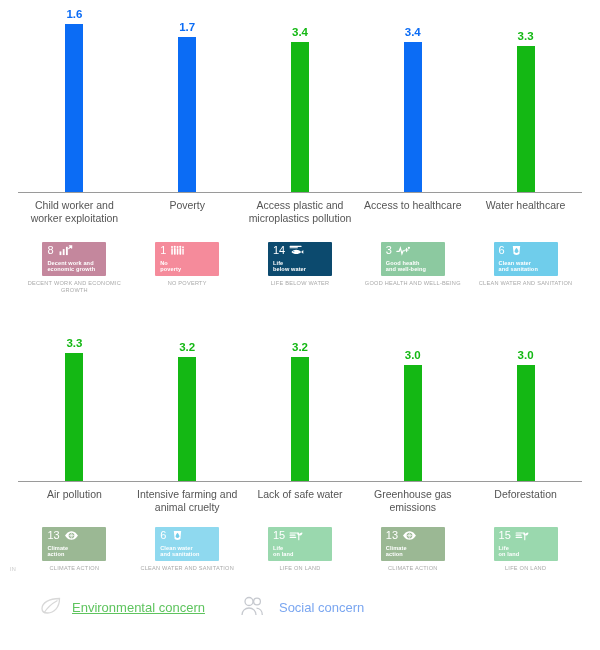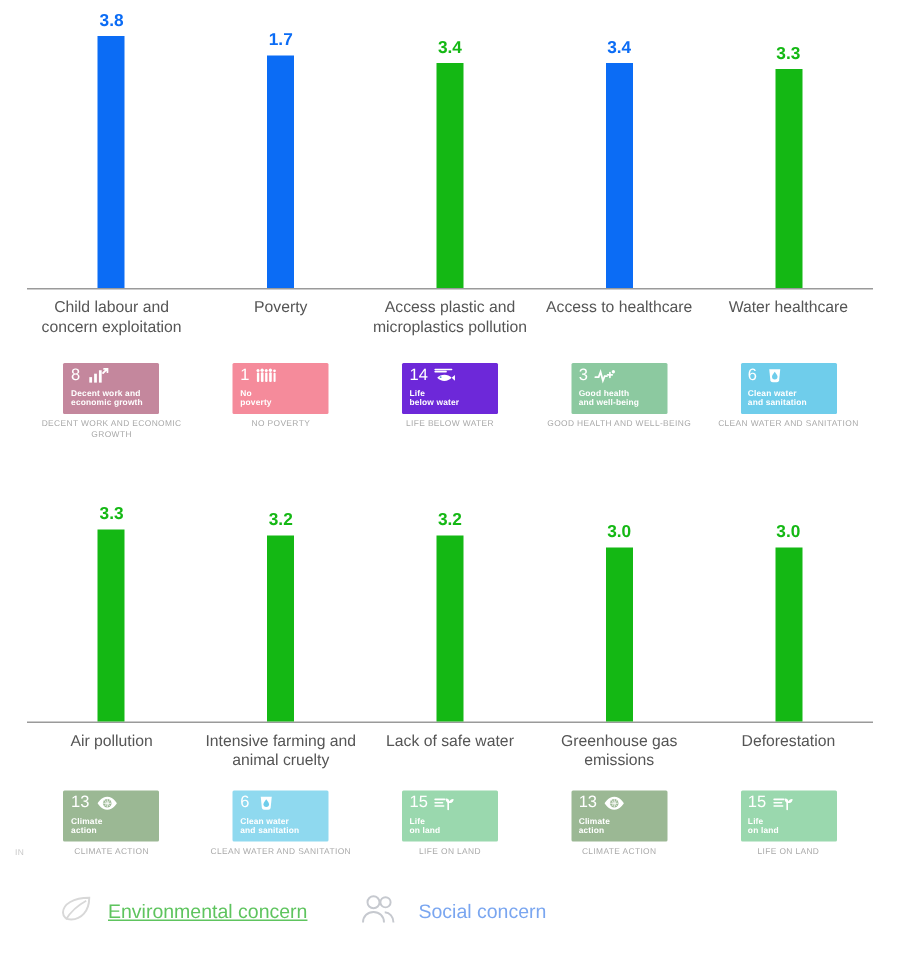--- a/index.html
+++ b/index.html
@@ -92,21 +92,21 @@
 </style>
 </head>
 <body>
 
 <div class="plot" style="position:absolute;left:0;top:0;width:600px;height:220px;">
 
   <div class="axis-line" style="top:192px;"></div>
 
   <div id="bars-row-1" style="position:absolute;left:18px;right:18px;top:0;height:192px;">
       <div class="bar-col" style="left: 0%; width: 20%; bottom: 0px; height: 192px;">
-        <div class="bar-value" style="color: rgb(11, 108, 245);">3.8</div>
+        <div class="bar-value" style="color: rgb(11, 108, 245);">1.6</div>
         <div class="bar" style="background: rgb(11, 108, 245); height: 168px;"></div>
       </div>
       <div class="bar-col" style="left: 20%; width: 20%; bottom: 0px; height: 192px;">
         <div class="bar-value" style="color: rgb(11, 108, 245);">1.7</div>
         <div class="bar" style="background: rgb(11, 108, 245); height: 155px;"></div>
       </div>
       <div class="bar-col" style="left: 40%; width: 20%; bottom: 0px; height: 192px;">
         <div class="bar-value" style="color: rgb(20, 184, 20);">3.4</div>
         <div class="bar" style="background: rgb(20, 184, 20); height: 150px;"></div>
       </div>
@@ -114,21 +114,21 @@
         <div class="bar-value" style="color: rgb(11, 108, 245);">3.4</div>
         <div class="bar" style="background: rgb(11, 108, 245); height: 150px;"></div>
       </div>
       <div class="bar-col" style="left: 80%; width: 20%; bottom: 0px; height: 192px;">
         <div class="bar-value" style="color: rgb(20, 184, 20);">3.3</div>
         <div class="bar" style="background: rgb(20, 184, 20); height: 146px;"></div>
       </div>
     </div>
 
   <div class="cat-labels" id="cats-row-1" style="left:18px;right:18px;top:199px;">
-      <div class="cat-label">Child labour and concern exploitation</div>
+      <div class="cat-label">Child worker and worker exploitation</div>
       <div class="cat-label">Poverty</div>
       <div class="cat-label">Access plastic and microplastics pollution</div>
       <div class="cat-label">Access to healthcare</div>
       <div class="cat-label">Water healthcare</div>
     </div>
 </div>
 
 <div class="sdg-row" id="sdg-row-1" style="left:18px;right:18px;top:242px;">
     <div class="sdg-cell">
       <div class="sdg-tile" style="background: rgb(196, 135, 157);">
@@ -172,21 +172,21 @@
           </span>
         </div>
         <div class="sdg-title">
           <div>No</div>
           <div>poverty</div>
         </div>
       </div>
       <div class="sdg-caption">NO POVERTY</div>
     </div>
     <div class="sdg-cell">
-      <div class="sdg-tile" style="background: #6d28d9;">
+      <div class="sdg-tile" style="background: #0c4a6e;">
         <div class="sdg-top">
           <span class="sdg-num">14</span>
           <span style="display: block;">
             <svg class="sdg-ico" viewBox="0 0 16 12">
               <path d="M1 1.5 H13 M1 3 H9" stroke="#fff" stroke-width="1.1" stroke-linecap="round"></path>
               <path d="M2.5 7.5c2.5-3 8-3 10.5 0-2.5 3-8 3-10.5 0z" fill="#fff"></path>
               <path d="M13 7.5 L15.4 5.4 V9.6z" fill="#fff"></path>
               <circle cx="5" cy="7" r=".7" fill="#5b9fd0"></circle>
             </svg>
           </span>

